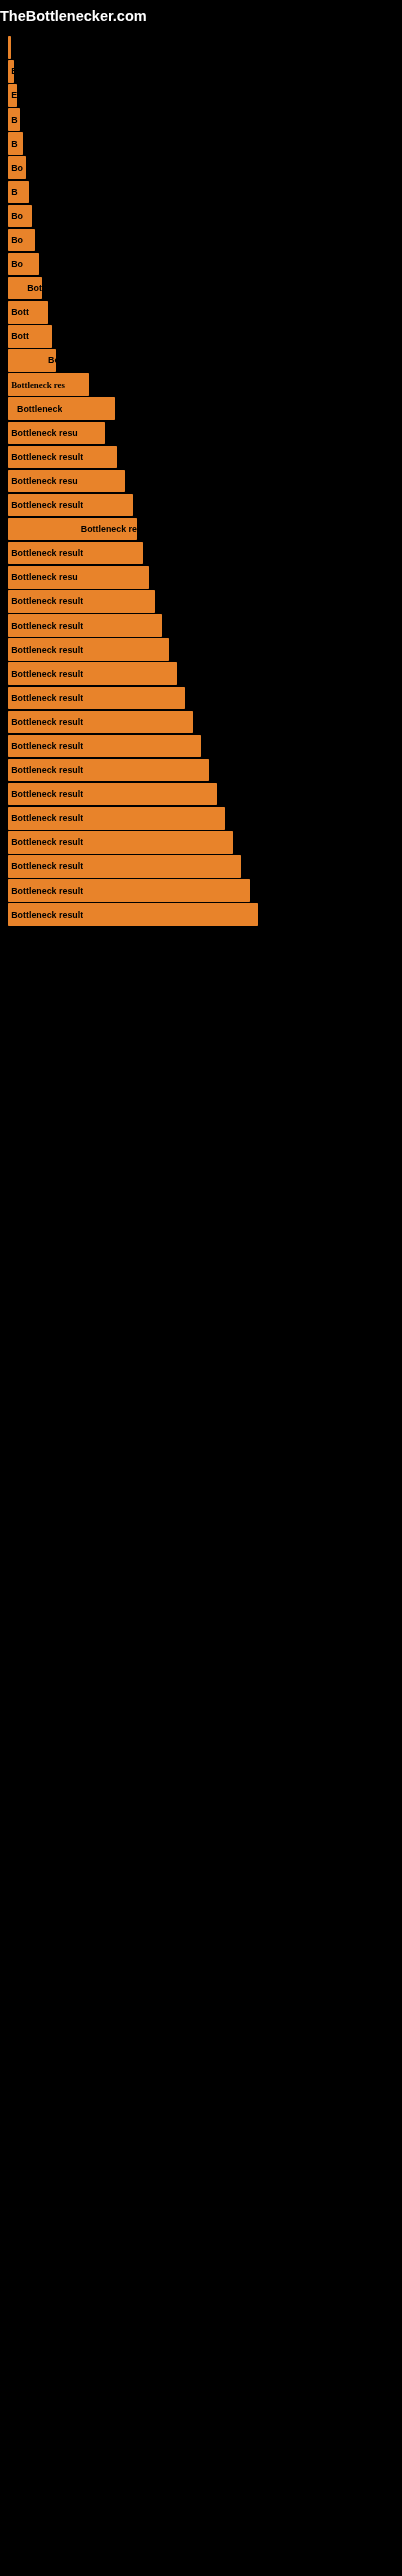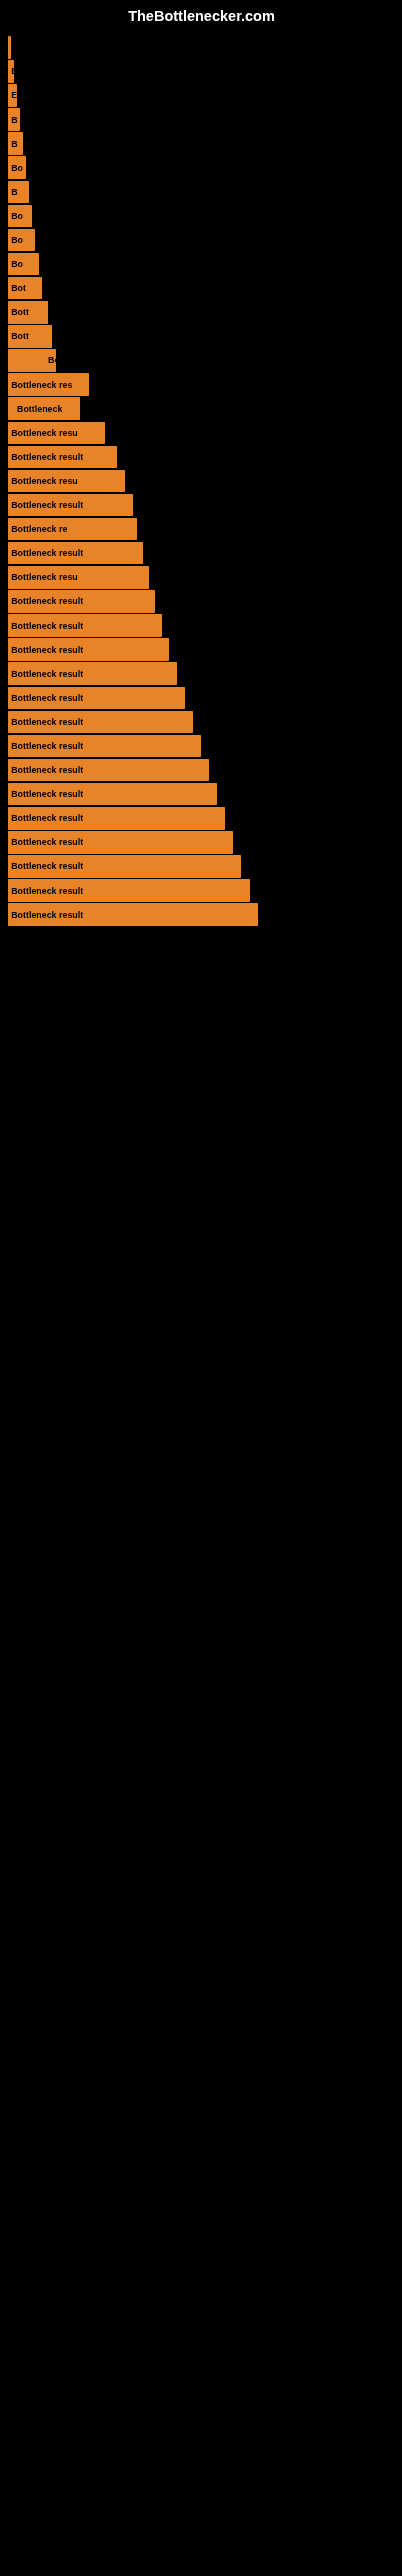--- a/index.html
+++ b/index.html
@@ -13,21 +13,20 @@
       width: 403px;
       min-height: 2576px;
       font-family: Arial, sans-serif;
       position: relative;
     }
 
     .site-title {
       color: #fff;
       font-size: 14.5px;
       font-weight: bold;
-      text-align: center;
       padding: 8px 0 4px 0;
       display: block;
     }
 
     .bars-container {
       padding: 8px 0 0 8px;
       display: flex;
       flex-direction: column;
       gap: 0;
     }
@@ -106,46 +105,46 @@
       <div class="bar" style="width: 27px;">
         <span class="bar-label">Bo</span>
       </div>
     </div>
     <div class="bar-row">
       <div class="bar" style="width: 31px;">
         <span class="bar-label">Bo</span>
       </div>
     </div>
     <div class="bar-row">
-      <div class="bar" style="width: 34px;">
+      <div class="bar" style="width: 34px; justify-content: flex-end;">
         <span class="bar-label">Bot</span>
       </div>
     </div>
     <div class="bar-row">
       <div class="bar" style="width: 40px;">
         <span class="bar-label">Bott</span>
       </div>
     </div>
     <div class="bar-row">
       <div class="bar" style="width: 44px;">
         <span class="bar-label">Bott</span>
       </div>
     </div>
     <div class="bar-row">
       <div class="bar" style="width: 48px; padding-left: 40px;">
         <span class="bar-label">Bottl</span>
       </div>
     </div>
     <div class="bar-row">
-      <div class="bar" style="width: 81px;">
+      <div class="bar" style="width: 81px; font-family: Liberation Serif, serif;">
         <span class="bar-label">Bottleneck res</span>
       </div>
     </div>
     <div class="bar-row">
-      <div class="bar" style="width: 72px; padding-left: 9px;">
+      <div class="bar" style="width: 107px; padding-left: 9px;">
         <span class="bar-label">Bottleneck</span>
       </div>
     </div>
     <div class="bar-row">
       <div class="bar" style="width: 97px;">
         <span class="bar-label">Bottleneck resu</span>
       </div>
     </div>
     <div class="bar-row">
       <div class="bar" style="width: 109px;">
@@ -156,21 +155,21 @@
       <div class="bar" style="width: 117px;">
         <span class="bar-label">Bottleneck resu</span>
       </div>
     </div>
     <div class="bar-row">
       <div class="bar" style="width: 125px;">
         <span class="bar-label">Bottleneck result</span>
       </div>
     </div>
     <div class="bar-row">
-      <div class="bar" style="width: 129px;">
+      <div class="bar" style="width: 129px; justify-content: flex-end;">
         <span class="bar-label">Bottleneck re</span>
       </div>
     </div>
     <div class="bar-row">
       <div class="bar" style="width: 135px;">
         <span class="bar-label">Bottleneck result</span>
       </div>
     </div>
     <div class="bar-row">
       <div class="bar" style="width: 141px;">

